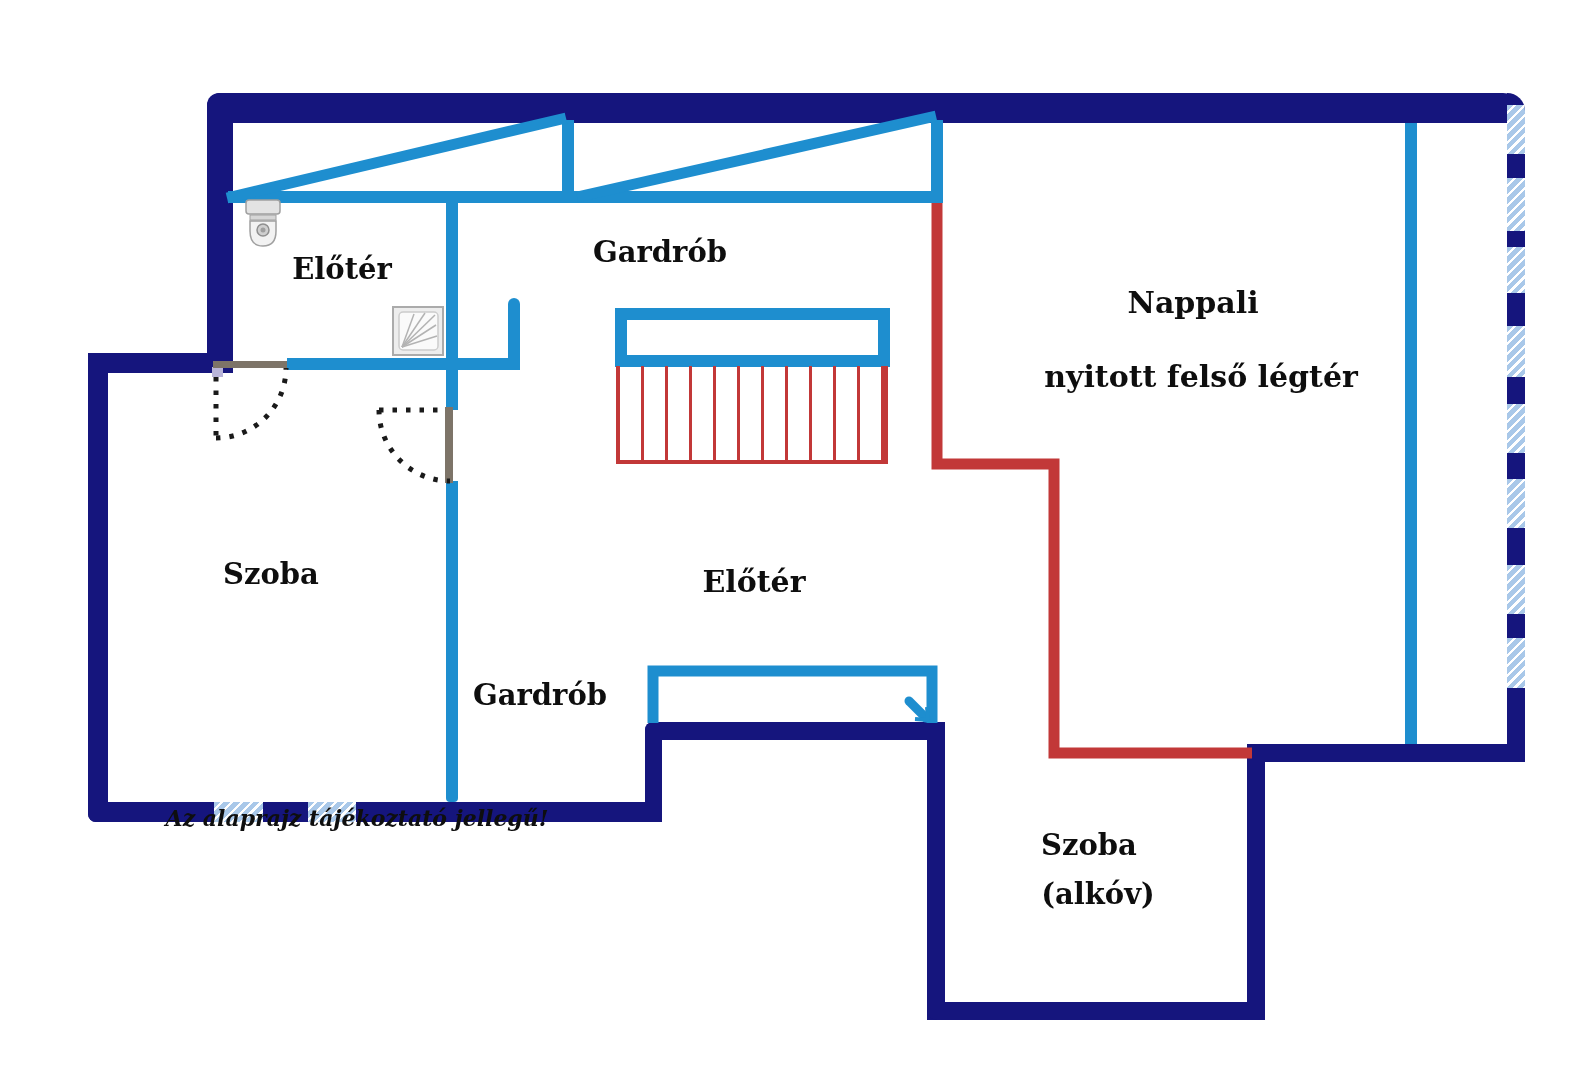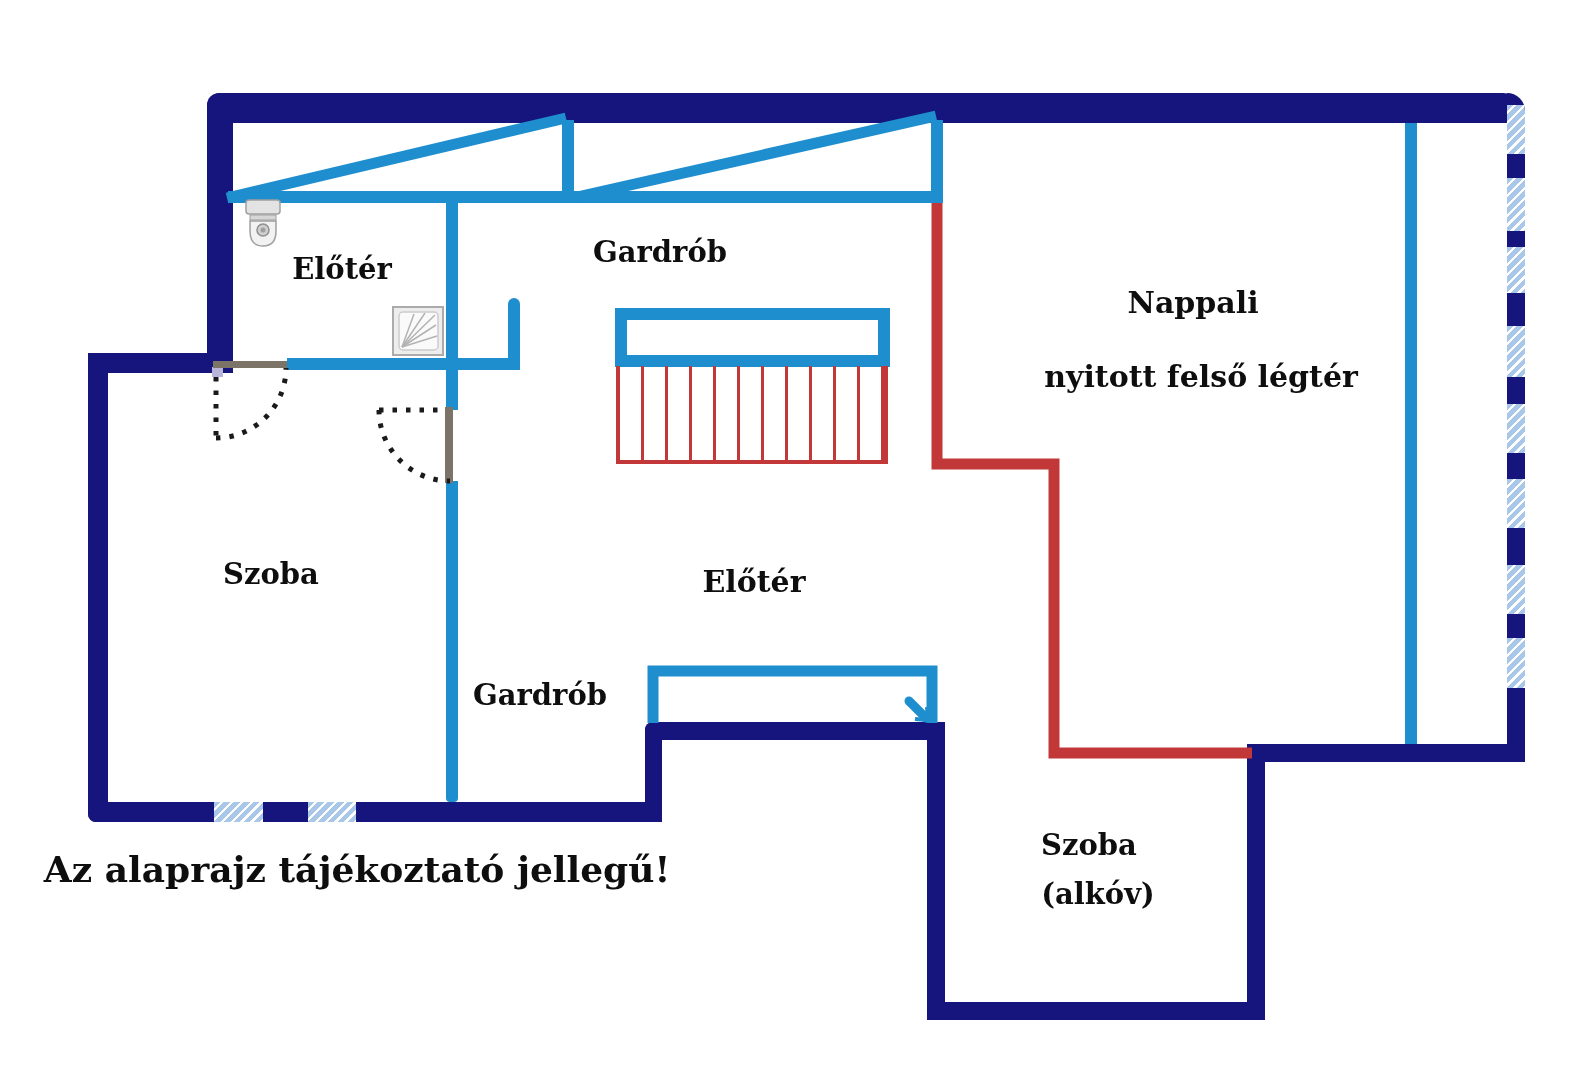--- a/index.html
+++ b/index.html
@@ -135,15 +135,15 @@
   <div class="label" style="left:342px;top:270px;font-size:29px;">Előtér</div>
   <div class="label" style="left:660px;top:253px;font-size:29px;">Gardrób</div>
   <div class="label" style="left:1193px;top:302px;font-size:30px;">Nappali</div>
   <div class="label" style="left:1201px;top:376px;font-size:30px;">nyitott felső légtér</div>
   <div class="label" style="left:271px;top:575px;font-size:29px;">Szoba</div>
   <div class="label" style="left:754px;top:581px;font-size:30px;">Előtér</div>
   <div class="label" style="left:540px;top:696px;font-size:29px;">Gardrób</div>
   <div class="label" style="left:1089px;top:846px;font-size:29px;">Szoba</div>
   <div class="label" style="left:1098px;top:895px;font-size:29px;">(alkóv)</div>
 
-  <div class="label" style="left:357px;top:870px;font-size:36px;">Az alaprajz tájékoztató jellegű!</div>
+  <div class="label" style="left:357px;top:818px;font-size:22px;font-style:italic;">Az alaprajz tájékoztató jellegű!</div>
 
 </div>
 
 </body></html>

